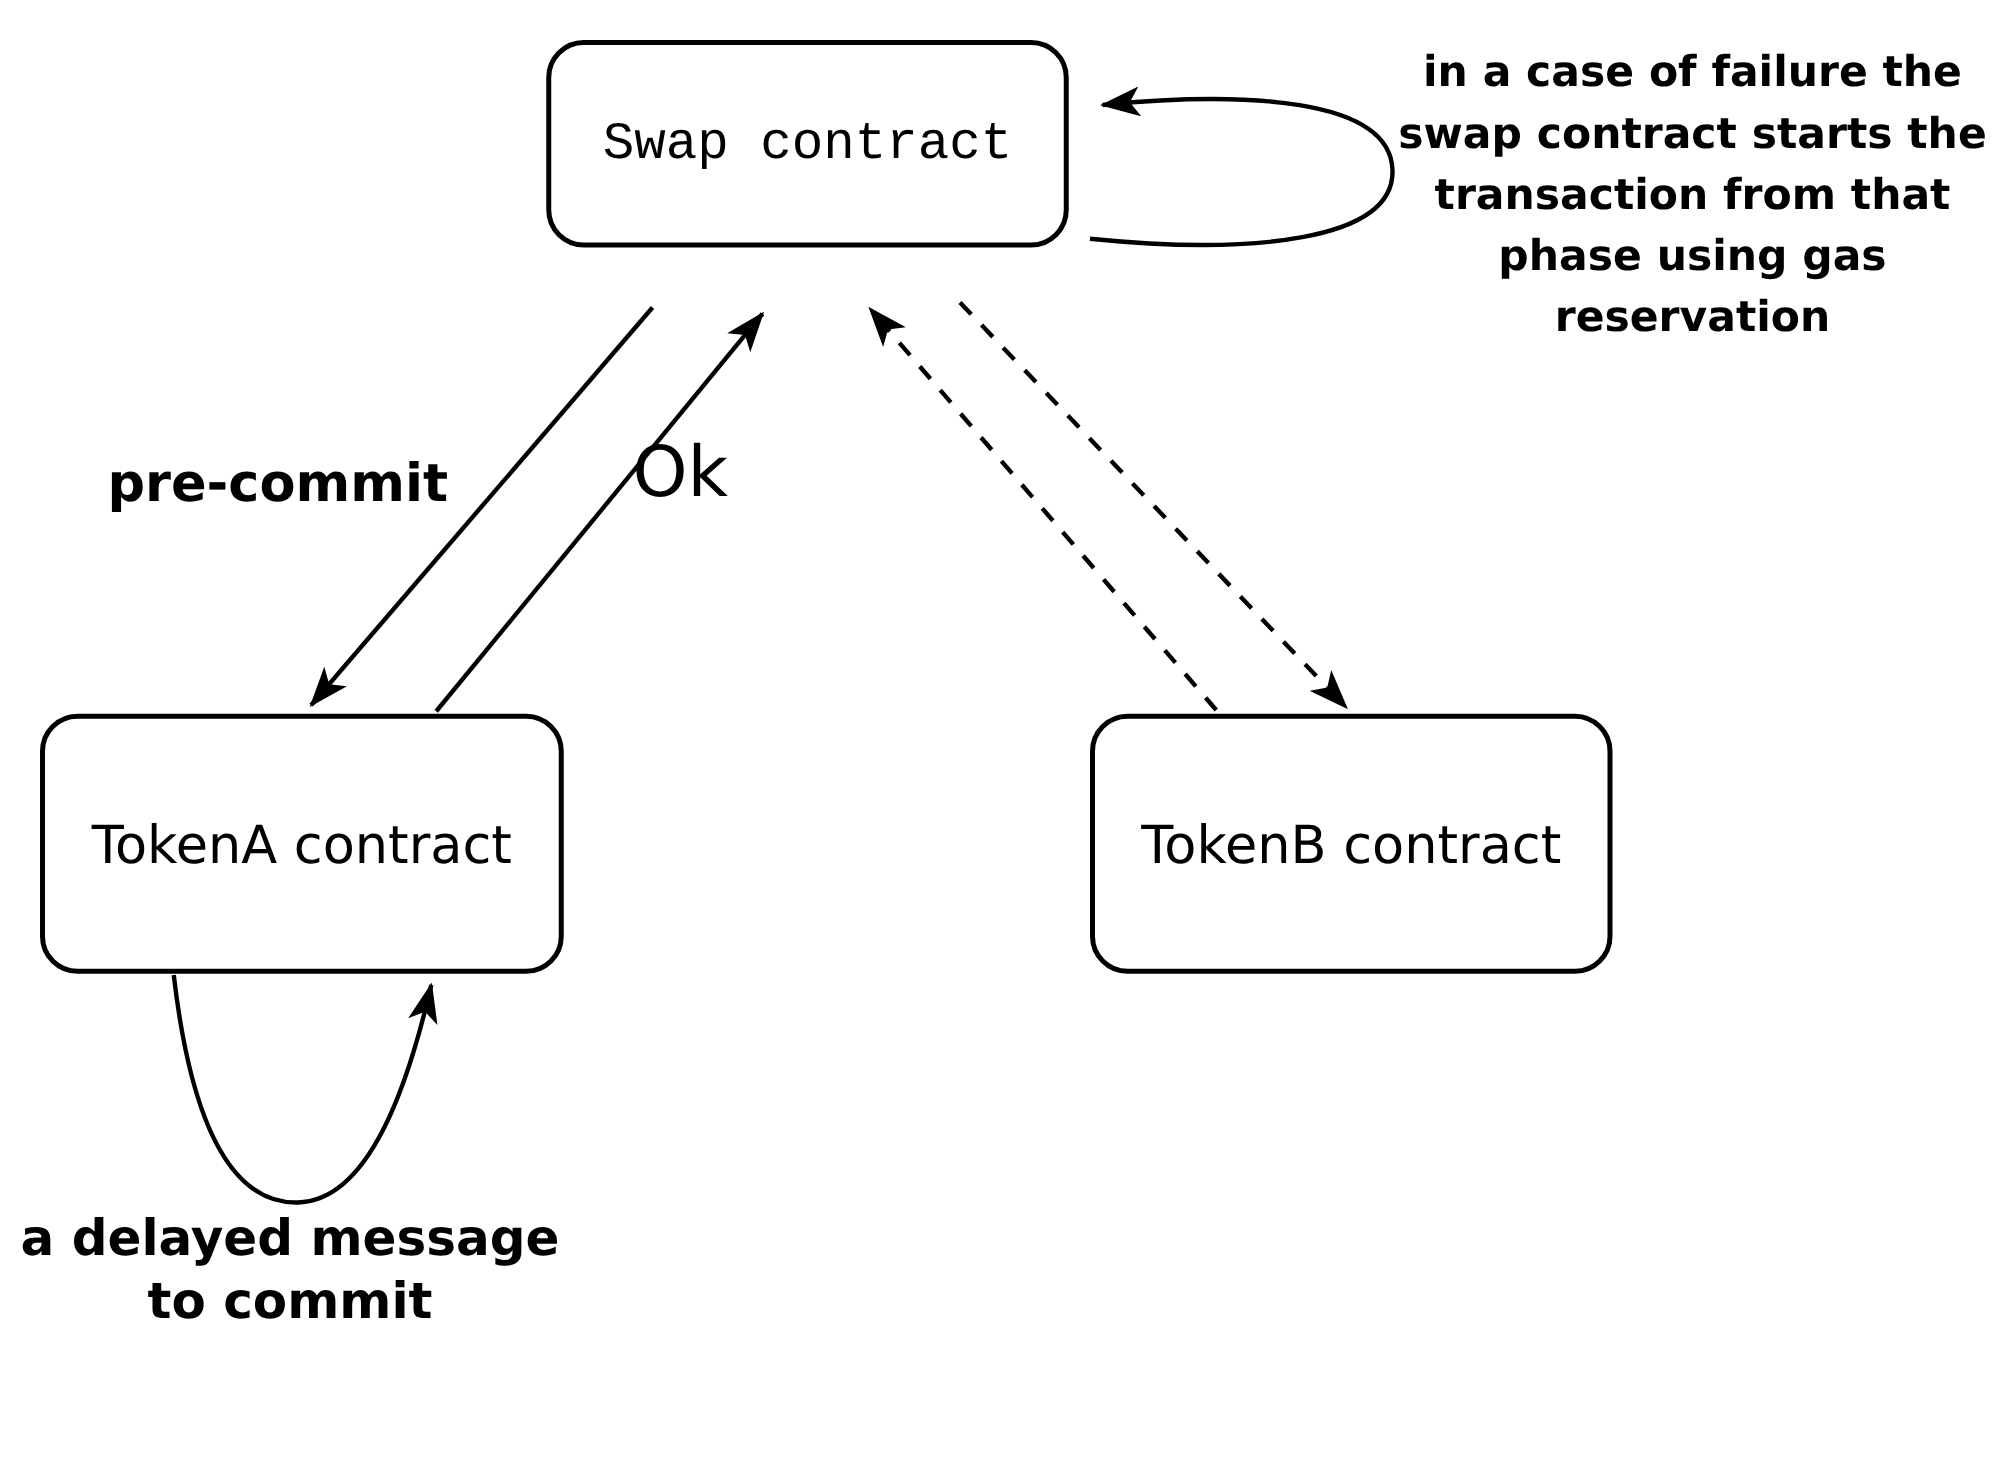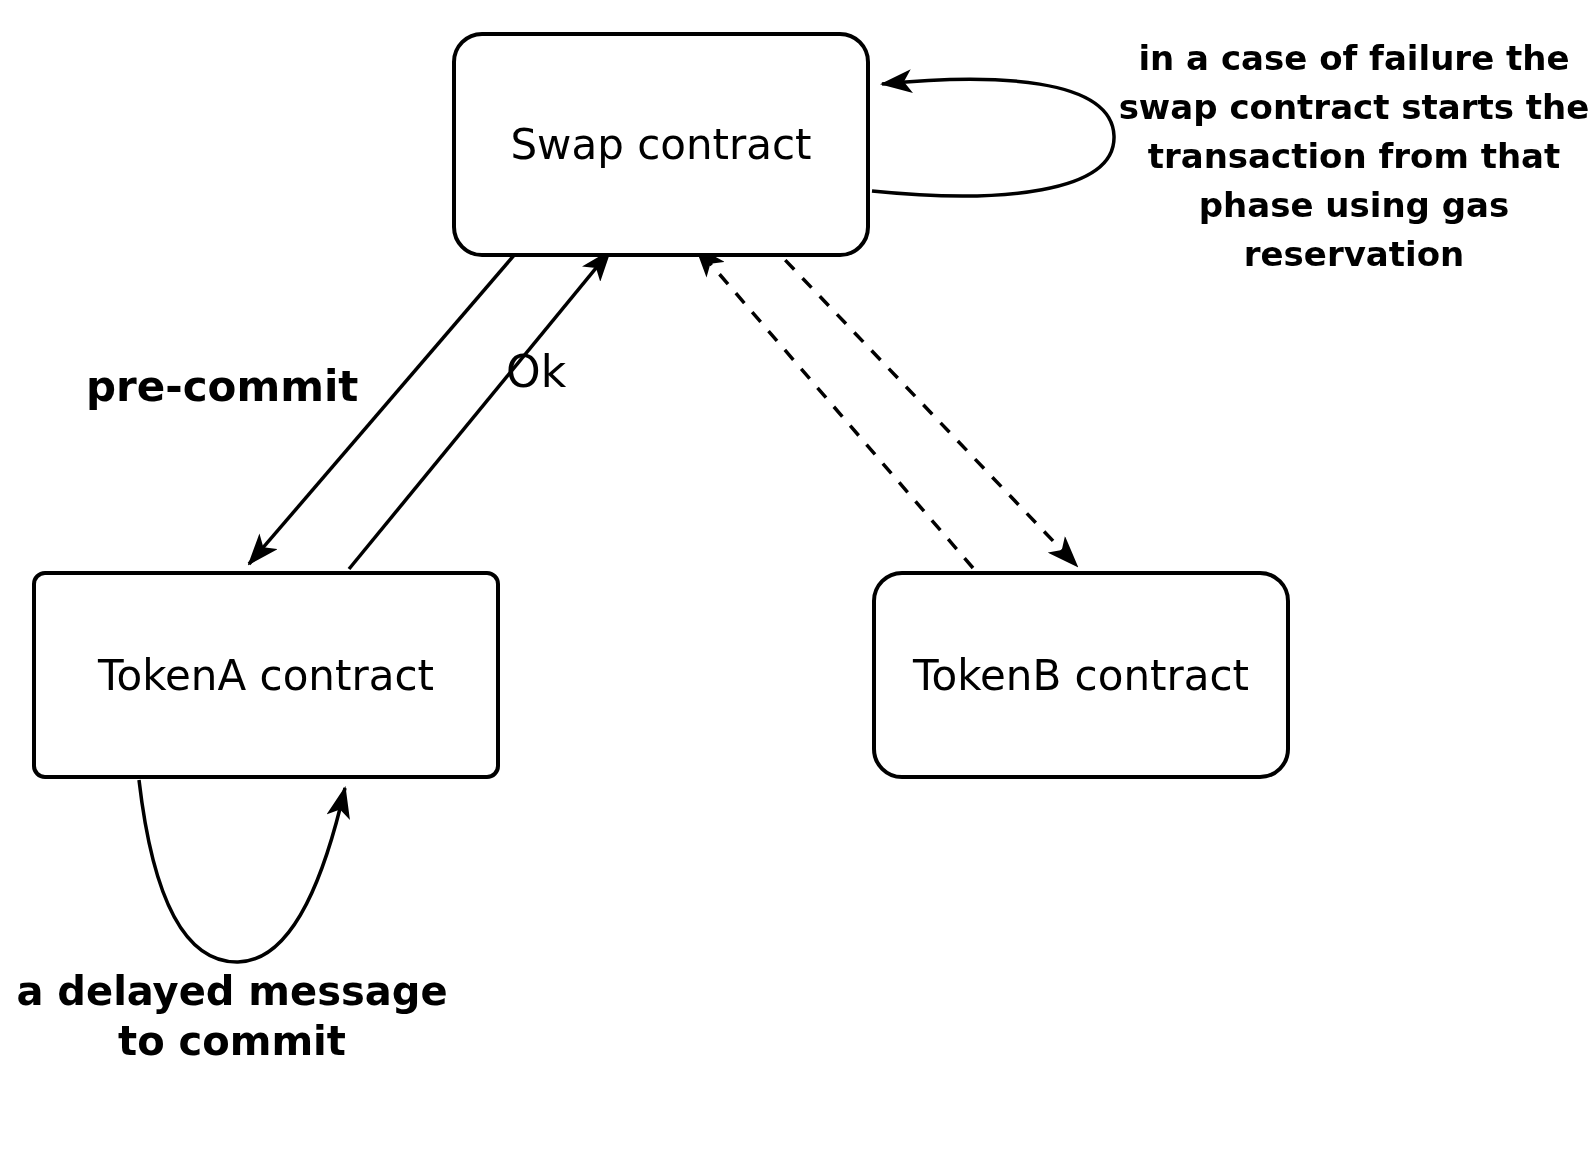--- a/index.html
+++ b/index.html
@@ -32,22 +32,22 @@
     align-items: center;
     justify-content: center;
     box-sizing: border-box;
   }
   .node-label {
     font-size: 42px;
     font-weight: 400;
     letter-spacing: 0px;
     white-space: nowrap;
   }
-  #node-swap   { left: 452px; top: 32px;  width: 418px; height: 225px; }
-  #node-tokena { left: 32px;  top: 571px; width: 468px; height: 208px; border-radius: 13px; }
+  #node-swap   { left: 437px; top: 32px;  width: 418px; height: 166px; font-family: Liberation Mono, monospace; }
+  #node-tokena { left: 32px;  top: 571px; width: 419px; height: 208px; }
   #node-tokenb { left: 872px; top: 571px; width: 418px; height: 208px; text-align: right; }
 
   .note {
     position: absolute;
     font-weight: 700;
     text-align: center;
     white-space: pre-line;
     background: transparent;
   }
   #note-gas {
@@ -78,21 +78,21 @@
   }
   #label-precommit {
     left: 86px;
     top: 362px;
     font-size: 42px;
     font-weight: 700;
   }
   #label-ok {
     left: 506px;
     top: 346px;
-    font-size: 44px;
+    font-size: 56px;
     font-weight: 400;
   }
 </style>
 </head>
 <body>
 
 <div id="canvas">
 
   <svg id="edges-svg" viewBox="0 0 1596 1173" xmlns="http://www.w3.org/2000/svg">
     <defs>

